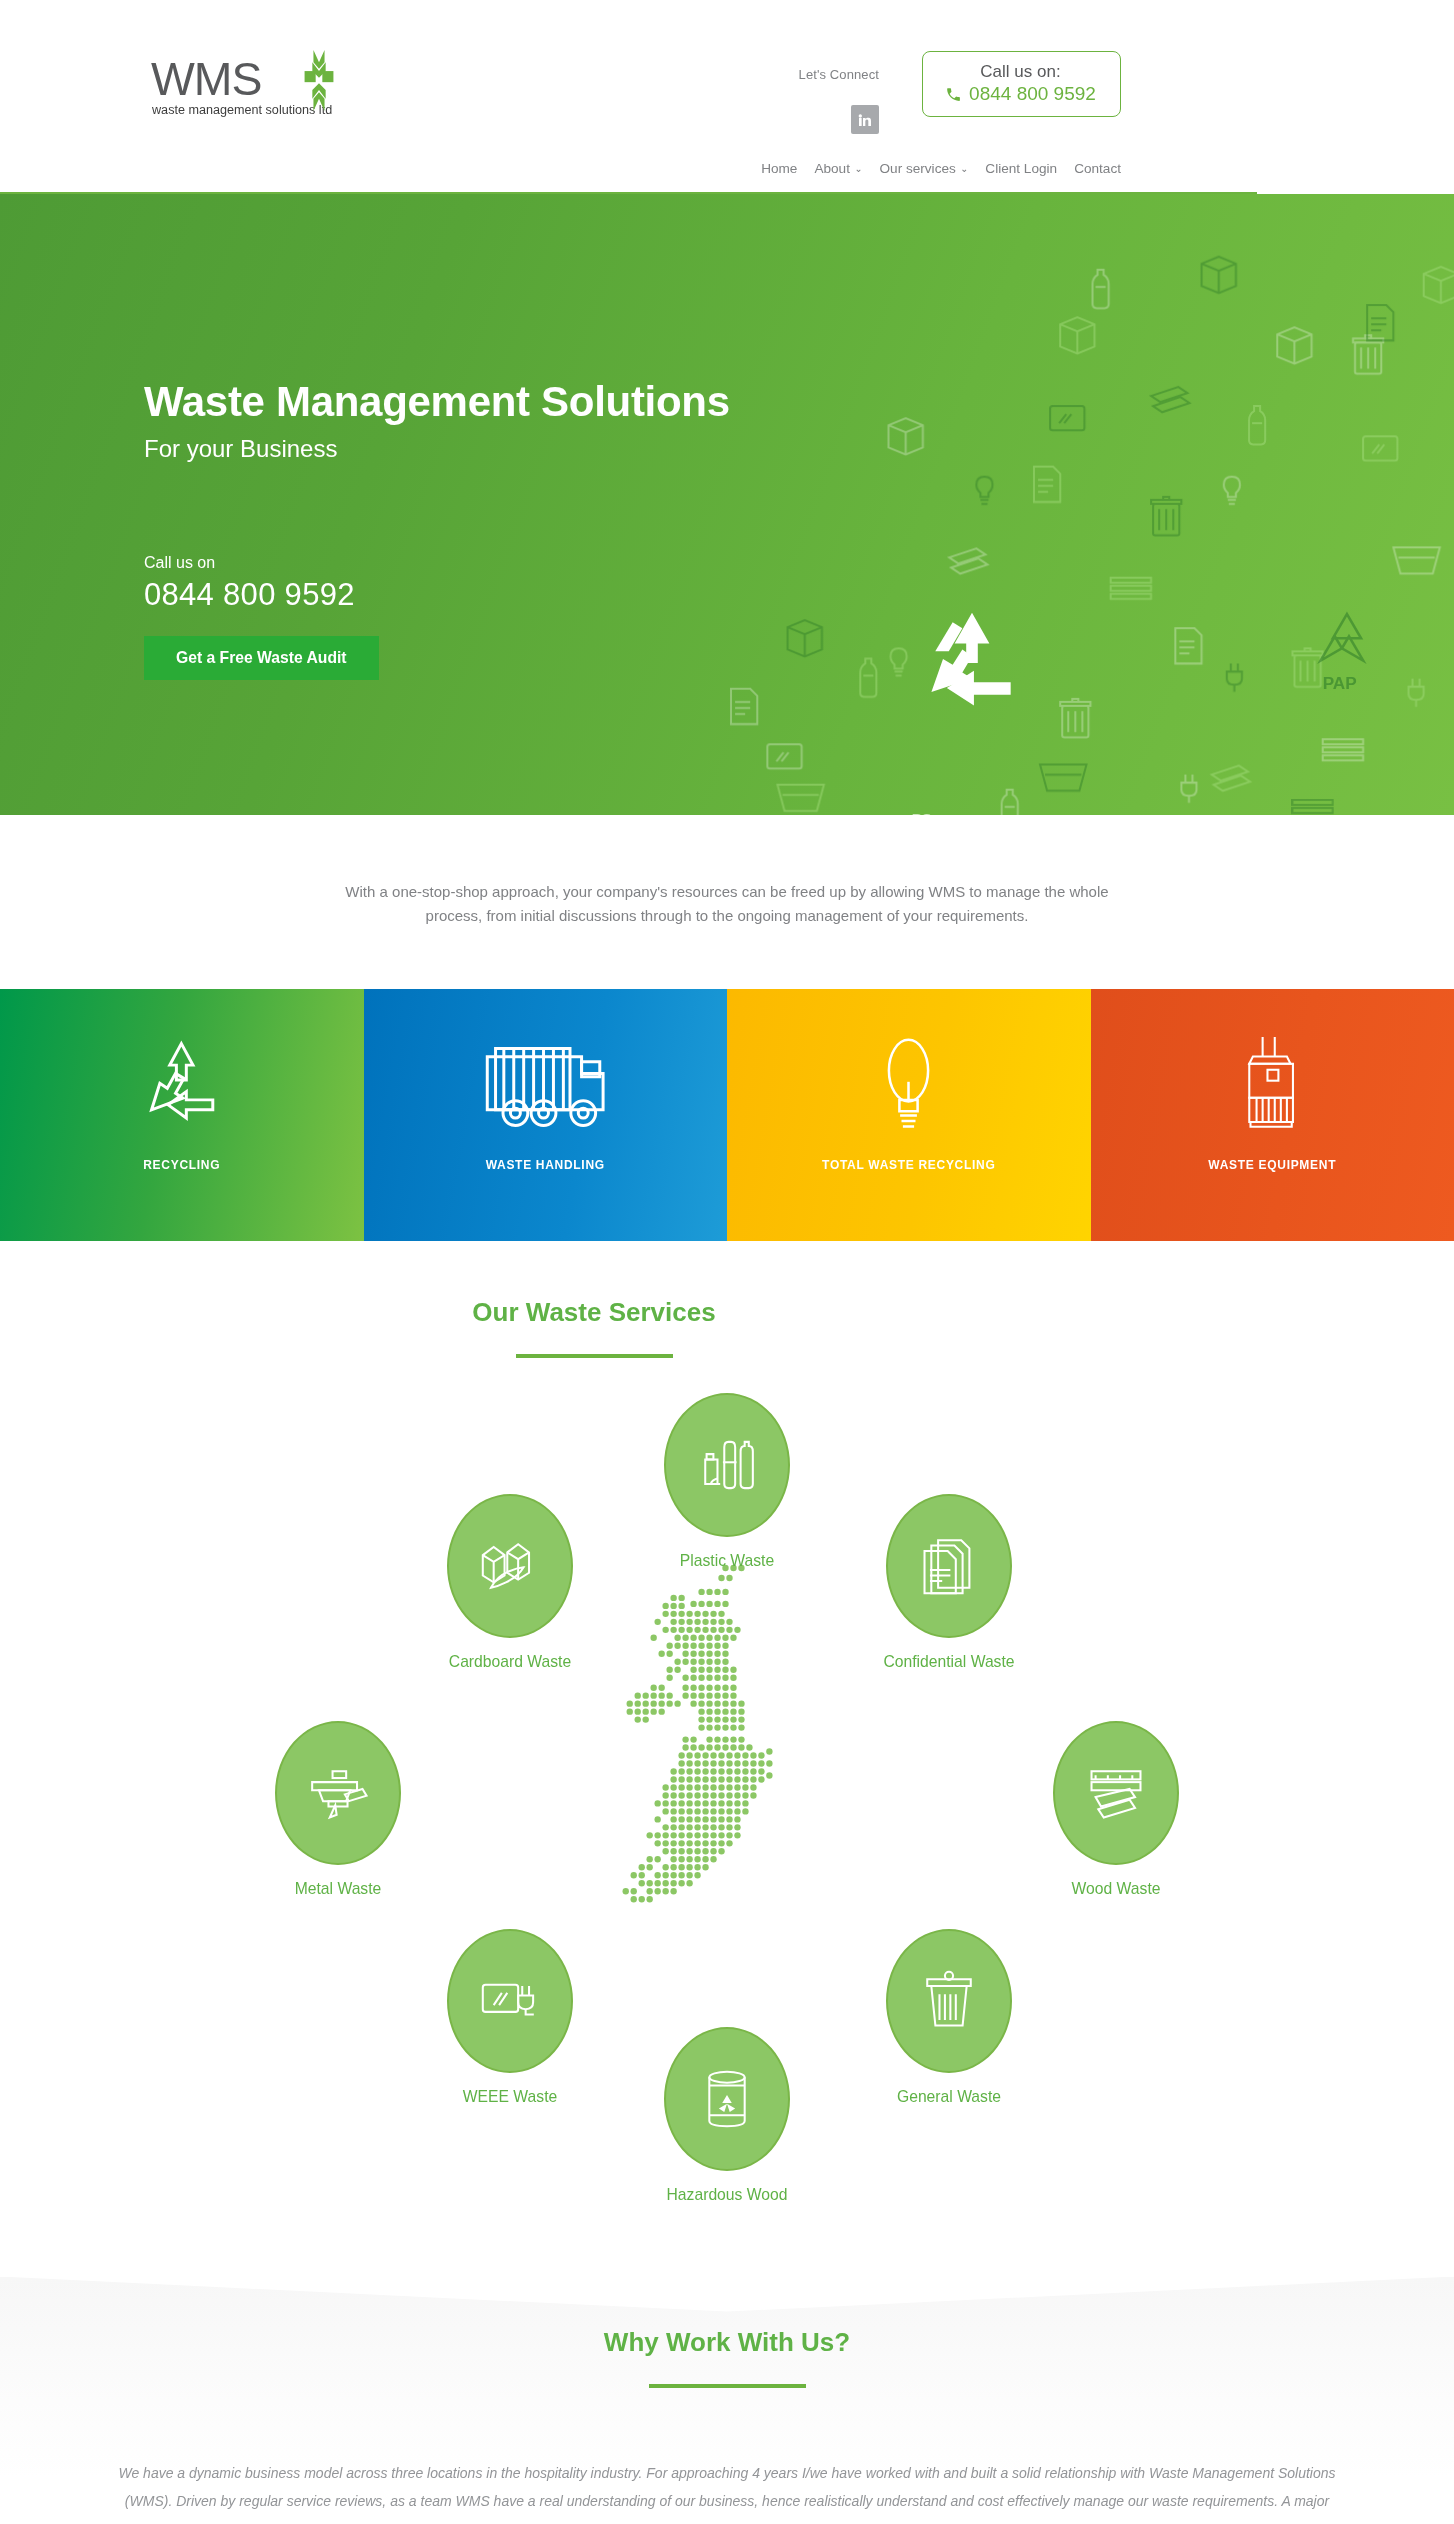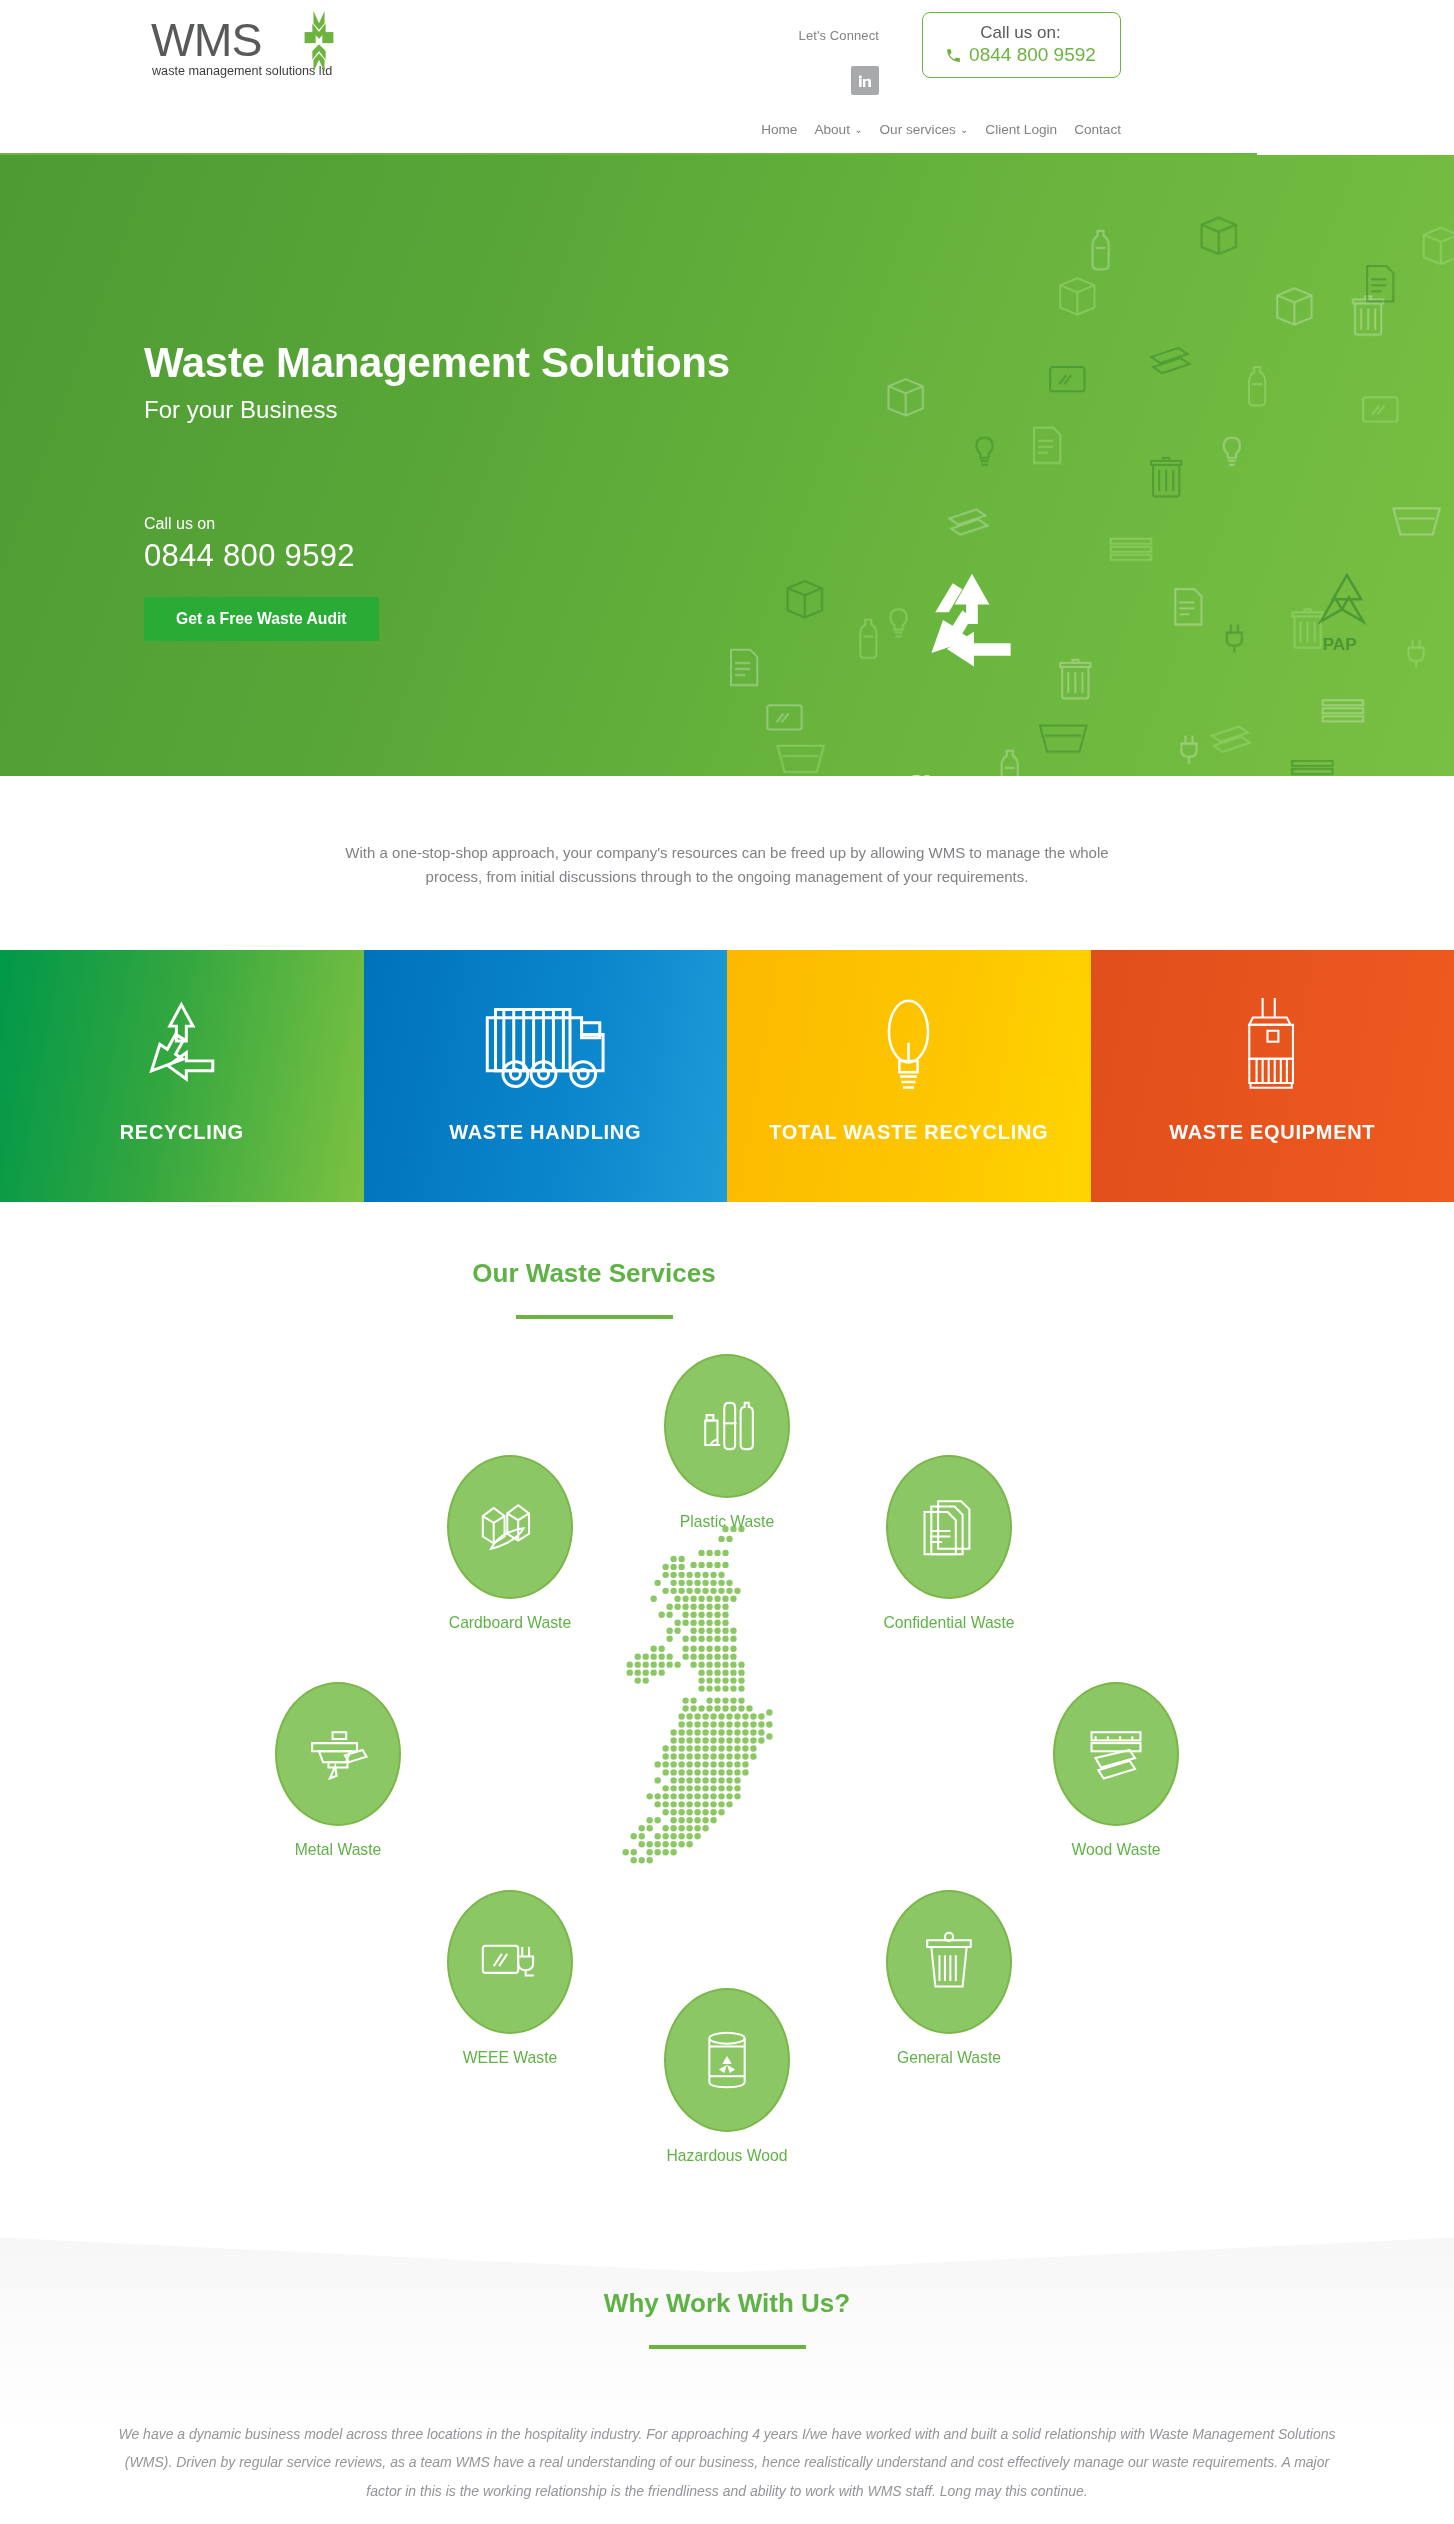--- a/index.html
+++ b/index.html
@@ -6,21 +6,21 @@
   html,body { width:1454px; }
   body {
     font-family:"Liberation Sans", sans-serif;
     background:#fff;
     color:#58595b;
     -webkit-font-smoothing:antialiased;
   }
   .page { width:1454px; position:relative; overflow:hidden; }
 
   
-  .header { width:1257px; height:155px; background:#fff; position:relative; border-bottom:2px solid #6cb33f; }
+  .header { width:1257px; height:155px; background:#fff; position:relative; border-bottom:2px solid #6cb33f;margin-top:39px; }
   .logo-wrap { position:absolute; left:151px; top:19px; width:237px; }
   .logo-flower { position:absolute; left:140px; top:-8px; width:56px; height:61px; }
   .logo-mark { display:block; width:212px; height:auto; }
   .header-right { position:absolute; right:93px; top:0; width:616px; height:155px; }
   .lets-connect-top {
     position:absolute; right:285px; top:28px;
     font-size:13px; color:#808285; letter-spacing:0.1px; white-space:nowrap;
   }
   .li-top {
     position:absolute; right:285px; top:66px;
@@ -72,21 +72,21 @@
     width:823px; margin:0 auto; text-align:center;
     font-size:15px; line-height:1.62; color:#808285; font-weight:300;
   }
 
   
   .cats { display:flex; width:1454px; height:252px; }
   .cat { flex:1 1 25%; display:flex; flex-direction:column; align-items:center; justify-content:flex-start; padding-top:46px; position:relative; cursor:pointer; }
   .cat .cat-icon { height:96px; display:flex; align-items:center; justify-content:center; }
   .cat .cat-icon svg { height:91px; width:auto; }
   .cat .cat-label {
-    margin-top:27px; color:#fff; font-size:20px; font-weight:700;
+    margin-top:27px; color:#fff; font-size:12px; font-weight:700;
     letter-spacing:0.7px; text-align:left; line-height:1.3;
   }
   .cat-1 { background:linear-gradient(100deg,#00984a 0%,#33a63f 45%,#7dc242 100%); }
   .cat-2 { background:linear-gradient(100deg,#0072bc 0%,#0b87cd 60%,#1e9cd7 100%); }
   .cat-3 { background:linear-gradient(100deg,#fcb900 0%,#fdc500 55%,#ffd400 100%); }
   .cat-4 { background:linear-gradient(100deg,#e04e1b 0%,#e8551d 55%,#ee5a20 100%); }
 
   
   .services { width:1188px; background:#fff; padding:56px 0 20px; position:relative; }
   .sec-title { text-align:center; font-size:26px; color:#5fb246; font-weight:700; }

